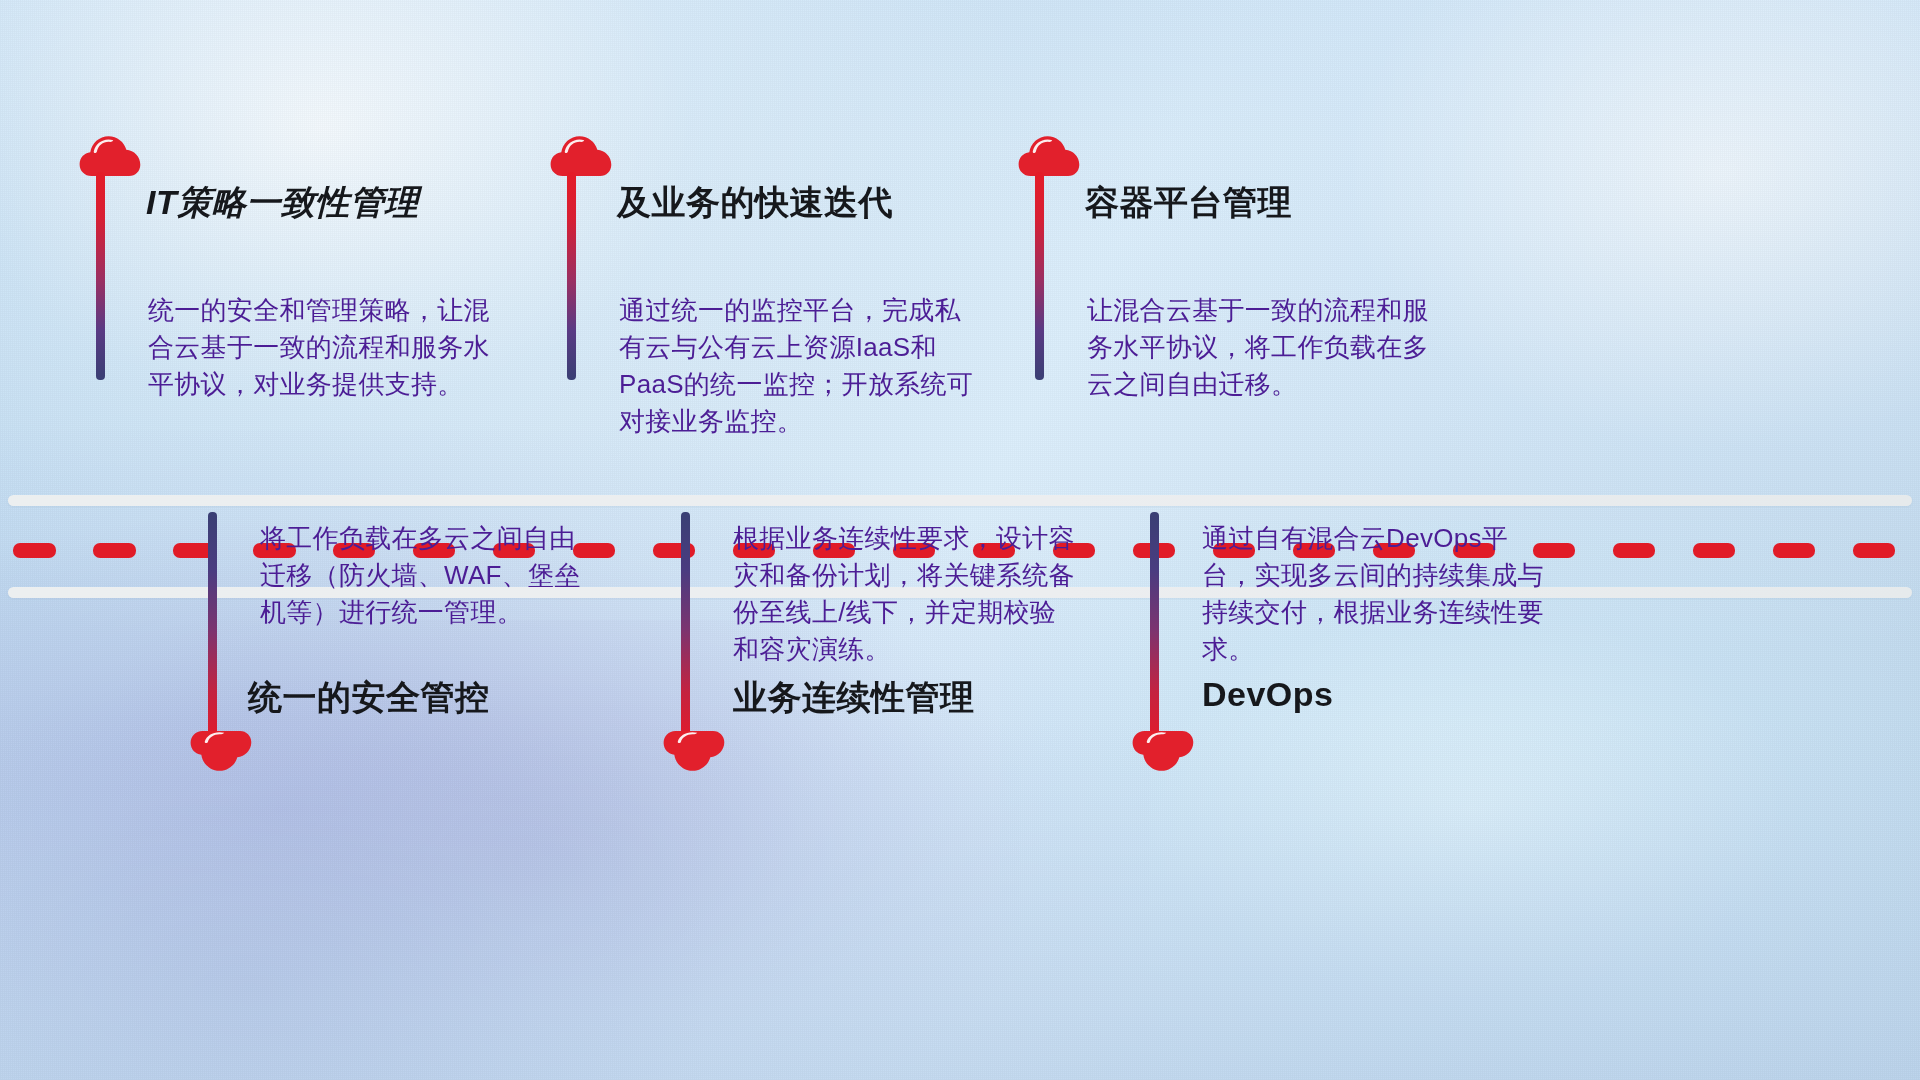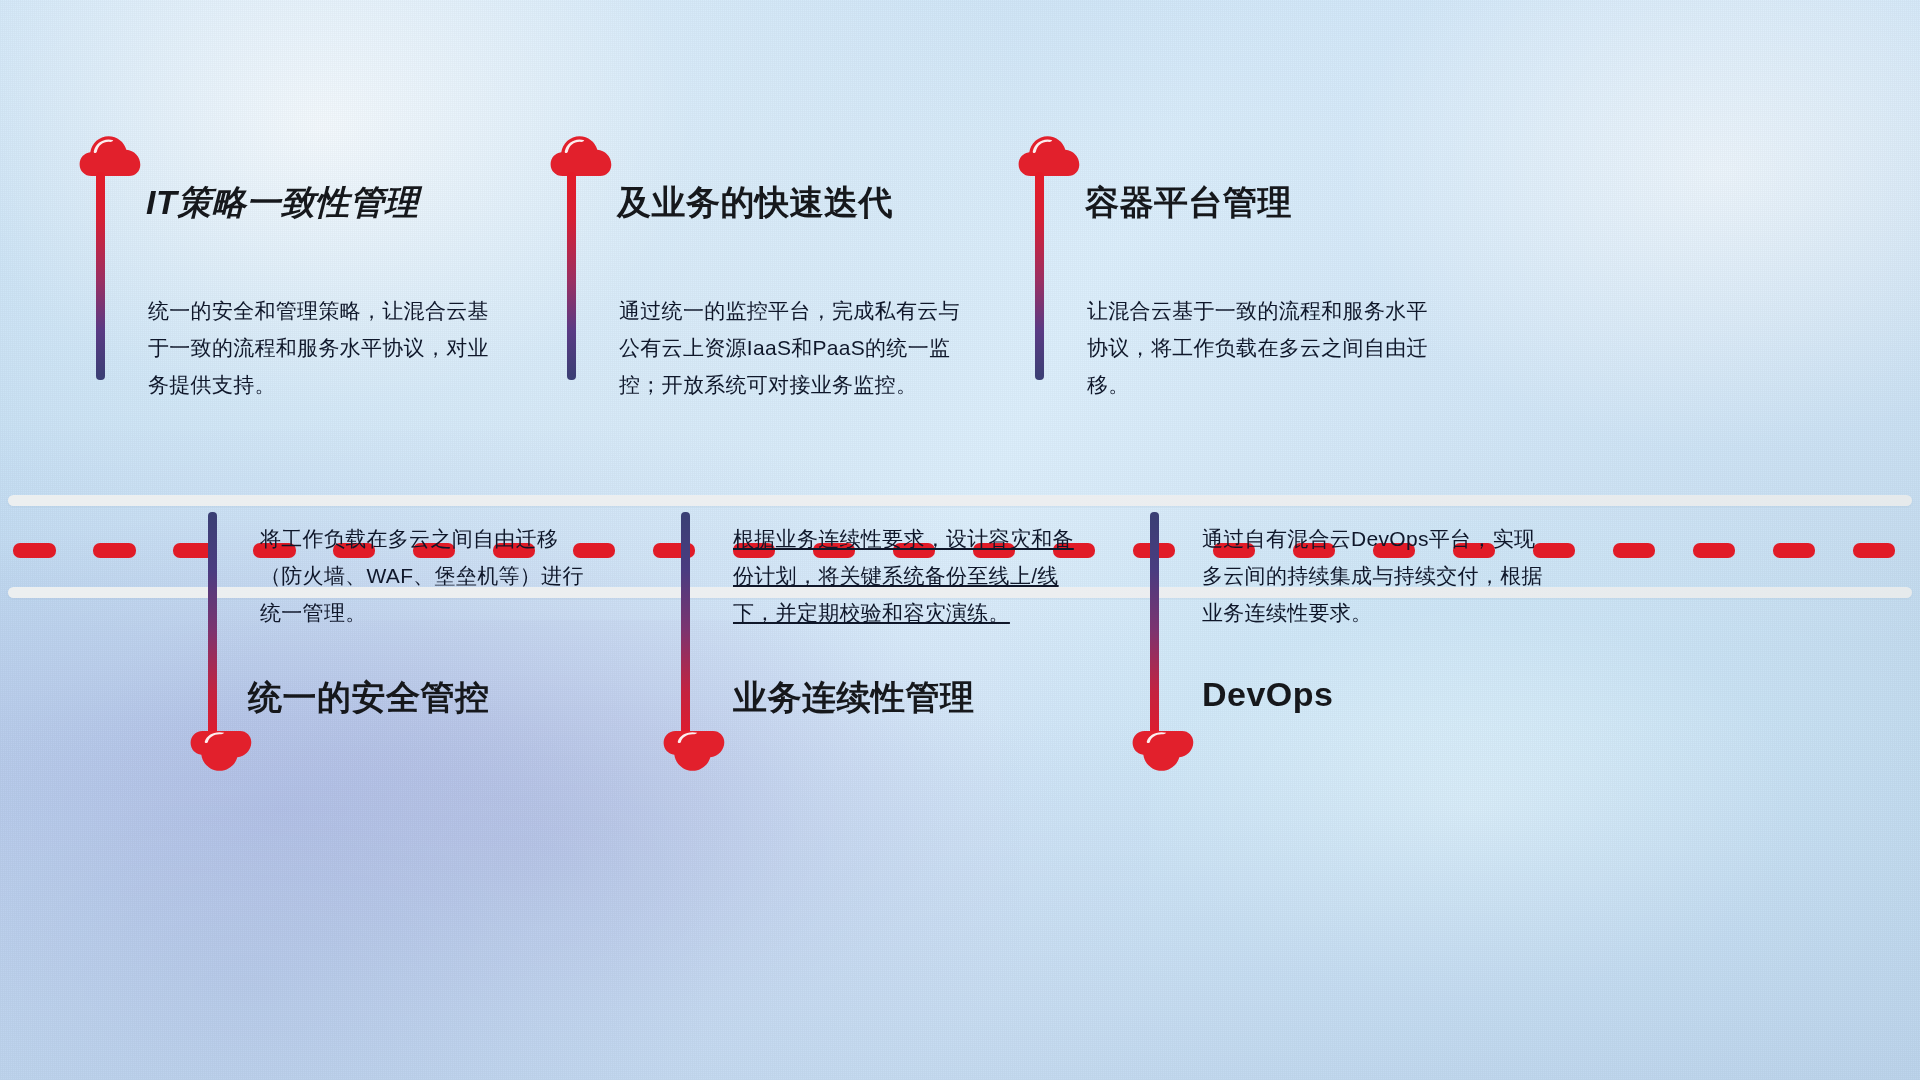--- a/index.html
+++ b/index.html
@@ -76,21 +76,21 @@
   .stem.down{background:linear-gradient(180deg,#e41c28 0%,#d81f33 22%,#9b2f62 52%,#5a3a84 76%,#3a3f74 100%);}
   .stem.up{background:linear-gradient(180deg,#3a3f74 0%,#4a3c80 26%,#7b3470 52%,#c42340 80%,#e01b2c 100%);}
 
   .title{
     position:absolute;
     font-size:34px;font-weight:700;color:#16181c;
     letter-spacing:.5px;white-space:nowrap;
   }
   .desc{
     position:absolute;
-    font-size:21px;line-height:37px;color:#0f172a;
+    font-size:26px;line-height:37px;color:#4c1d95;
     letter-spacing:.3px;
   }
 </style>
 </head>
 <body>
 
 <div id="stage">
 
   <div class="bg bg-base"></div>
   <div class="bg-topfade"></div>
@@ -176,21 +176,21 @@
     <div class="title" style="left:248px;top:675px;">统一的安全管控</div>
     <div class="cloud" style="left:190px;top:730px;">
       <svg viewBox="0 0 62 44">
         <path d="M12.5 1 C5.6 1 0.6 6.2 0.6 12.8 C0.6 19.1 5.2 24.2 11.3 24.8 C12.6 33.9 20.3 40.8 29.6 40.8 C38.1 40.8 45.3 35 47.3 27.2 C55.1 26.7 61.3 20.2 61.3 12.3 C61.3 5.9 56.4 1 50.1 1 Z" fill="#e2202c"></path>
         <path d="M14.8 11.4 C16.3 6.0 22.3 2.2 29.4 2.2 C31.1 2.2 32.7 2.4 34.2 2.8 C33.6 3.8 32.3 4.3 30.9 4.2 C24.5 3.7 19.2 6.9 17.9 11.9 C17.4 13.6 14.3 13.3 14.8 11.4 Z" fill="#ffffff" opacity="0.92"></path>
       </svg>
     </div>
   </div>
 
   <div class="col">
-    <div class="desc" style="left:733px;top:520px;width:345px;text-decoration:underline;">根据业务连续性要求，设计容灾和备份计划，将关键系统备份至线上/线下，并定期校验和容灾演练。</div>
+    <div class="desc" style="left:733px;top:520px;width:345px;">根据业务连续性要求，设计容灾和备份计划，将关键系统备份至线上/线下，并定期校验和容灾演练。</div>
     <div class="stem up" style="left:681px;top:512px;height:225px;"></div>
     <div class="title" style="left:733px;top:675px;">业务连续性管理</div>
     <div class="cloud" style="left:663px;top:730px;">
       <svg viewBox="0 0 62 44">
         <path d="M12.5 1 C5.6 1 0.6 6.2 0.6 12.8 C0.6 19.1 5.2 24.2 11.3 24.8 C12.6 33.9 20.3 40.8 29.6 40.8 C38.1 40.8 45.3 35 47.3 27.2 C55.1 26.7 61.3 20.2 61.3 12.3 C61.3 5.9 56.4 1 50.1 1 Z" fill="#e2202c"></path>
         <path d="M14.8 11.4 C16.3 6.0 22.3 2.2 29.4 2.2 C31.1 2.2 32.7 2.4 34.2 2.8 C33.6 3.8 32.3 4.3 30.9 4.2 C24.5 3.7 19.2 6.9 17.9 11.9 C17.4 13.6 14.3 13.3 14.8 11.4 Z" fill="#ffffff" opacity="0.92"></path>
       </svg>
     </div>
   </div>
 

